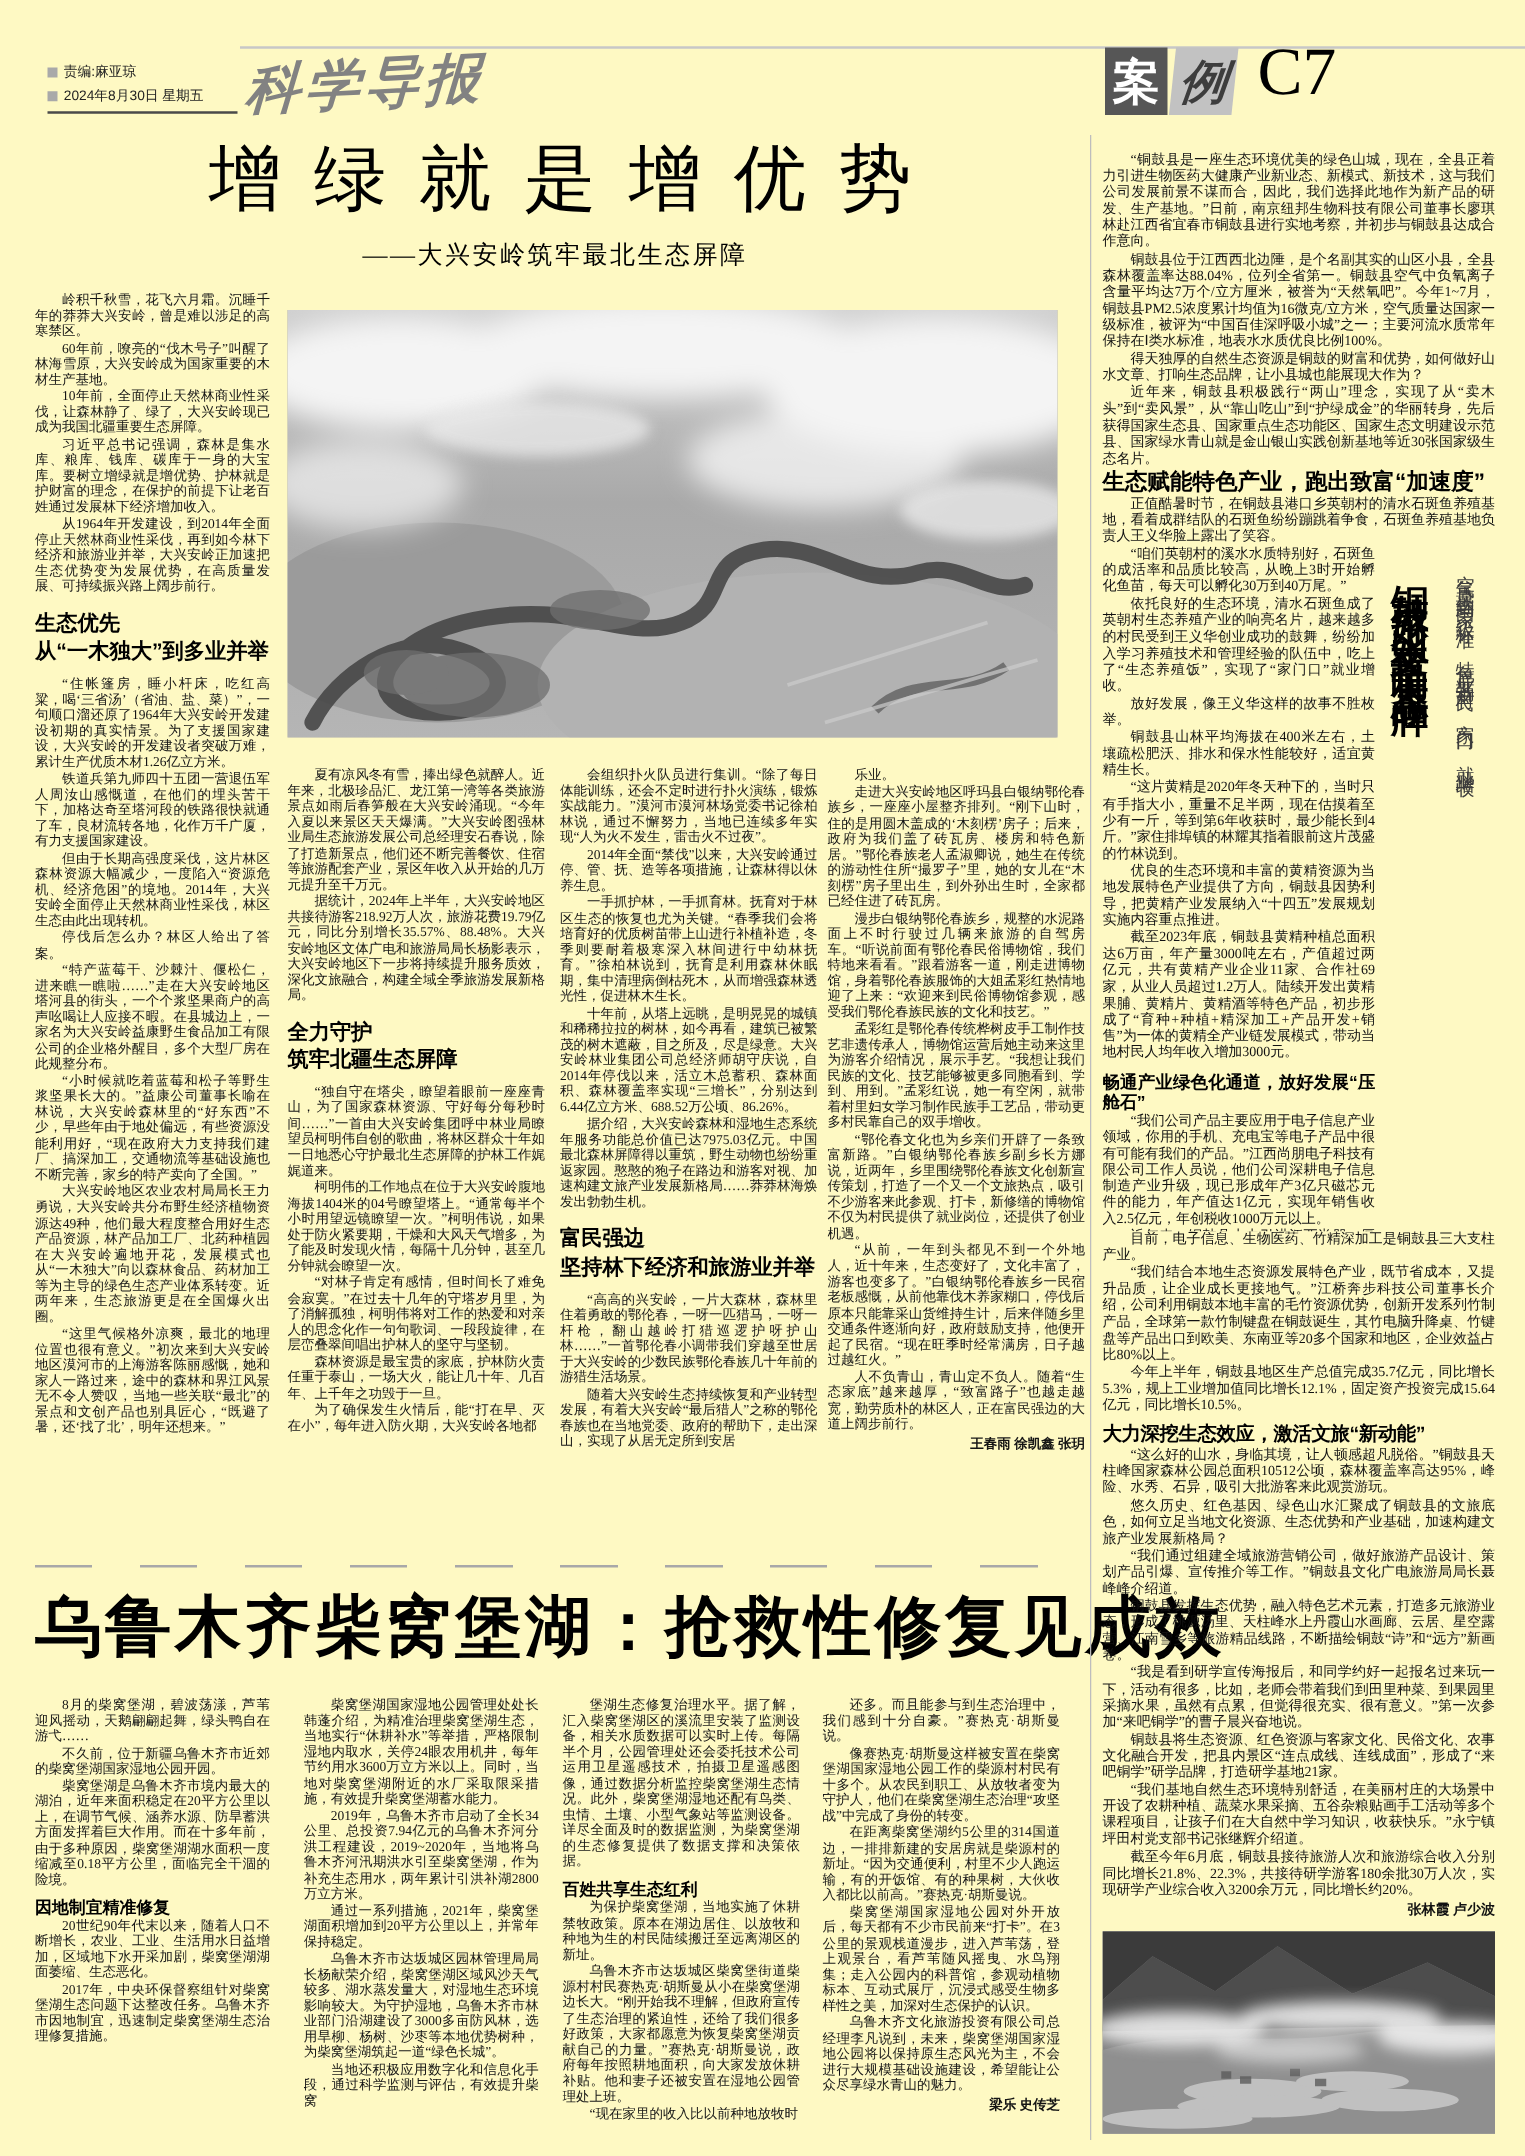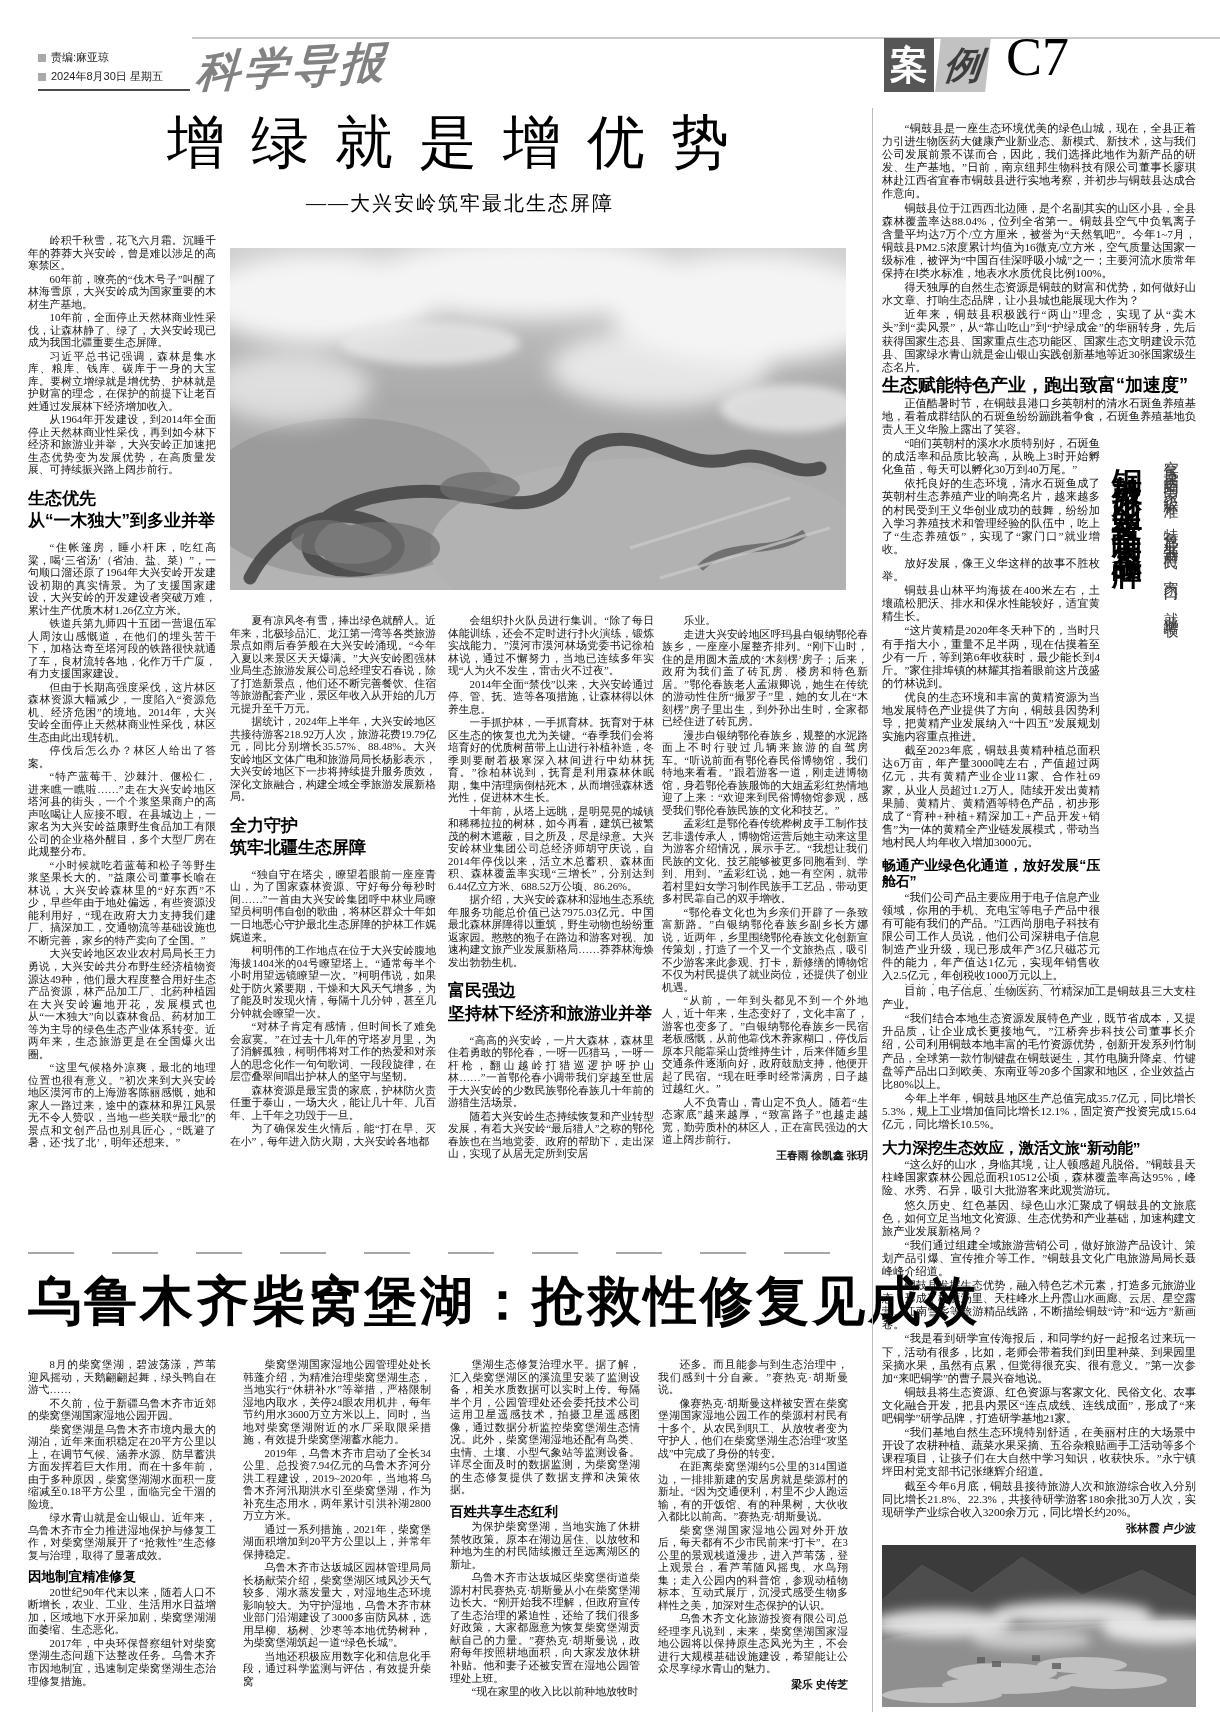--- a/index.html
+++ b/index.html
@@ -1,16 +1,16 @@
 <!DOCTYPE html>
 <html><head>
 <meta charset="utf-8">
 <style>
   html,body{margin:0;padding:0;background:#d8d8d8;}
-  .sheet{position:relative;width:1220px;height:1725px;margin:0 auto;background:#ffffff;
+  .sheet{position:relative;width:1220px;height:1725px;margin:0 auto;background:#fef9c3;
          font-family:"Liberation Serif",serif;color:#111;overflow:hidden;}
   p{margin:0;text-indent:2em;text-align:justify;}
   .body-text{font-size:10.8px;line-height:1.16;color:#141414;}
   .body-text p{margin-bottom:1px;}
   
   .top-rule{position:absolute;left:192px;top:37px;width:1028px;height:2px;background:#c7c7c7;}
   .header-left{position:absolute;left:38px;top:50px;width:152px;border-bottom:2px solid #4a4a4a;
                padding-bottom:5px;font-family:"Liberation Sans",sans-serif;font-size:11px;color:#222;}
   .header-left .row{display:flex;align-items:center;margin-bottom:4px;text-indent:0;}
   .sq{display:inline-block;width:8px;height:8px;background:#a9a9a9;margin-right:5px;flex:0 0 auto;}
@@ -18,21 +18,21 @@
             color:#828282;transform:rotate(-3deg) skewX(-6deg);letter-spacing:4px;white-space:nowrap;}
   .badge{position:absolute;top:38px;width:50px;height:54px;display:flex;align-items:center;justify-content:center;
          font-size:38px;font-weight:bold;}
   .badge-an{left:884px;background:#565656;color:#fff;}
   .badge-li{left:938px;background:#c2c2c2;color:#3d3d3d;font-style:italic;transform:skewX(-6deg);}
   .pageno{position:absolute;left:1006px;top:26px;font-size:54px;font-family:"Liberation Serif",serif;color:#000;}
   
   .a1-headline{position:absolute;left:28px;top:104px;width:840px;text-align:center;
                font-family:"Liberation Sans",sans-serif;font-weight:400;font-size:58px;
                letter-spacing:26px;text-indent:26px;color:#000;white-space:nowrap;}
-  .a1-subtitle{position:absolute;left:40px;top:190px;width:840px;text-align:center;
+  .a1-subtitle{position:absolute;left:24px;top:190px;width:840px;text-align:center;
                font-size:20px;letter-spacing:2px;color:#000;}
   .col{position:absolute;overflow:hidden;}
   .a1-col1{left:28px;top:234px;width:188px;height:1008px;}
   .a1-colB{left:230px;top:614px;width:206px;height:628px;}
   .a1-colC{left:448px;top:614px;width:206px;height:628px;}
   .a1-colD{left:662px;top:614px;width:206px;height:628px;}
   .col-sub{font-family:"Liberation Sans",sans-serif;font-weight:bold;font-size:17px;line-height:1.3;
            margin:12px 0 9px;text-indent:0;text-align:left;color:#000;}
   .photo1{position:absolute;left:230px;top:248px;width:616px;height:342px;background:#b0b0b0;overflow:hidden;}
   .byline{text-align:right;font-weight:bold;text-indent:0;margin-top:3px;}
@@ -205,21 +205,20 @@
   </div>
 
   <div class="dash-divider"></div>
   <div class="a3-headline">乌鲁木齐柴窝堡湖：抢救性修复见成效</div>
 
   <div class="col a3-col1 body-text">
     <div>
         <p>8月的柴窝堡湖，碧波荡漾，芦苇迎风摇动，天鹅翩翩起舞，绿头鸭自在游弋……</p>
         <p>不久前，位于新疆乌鲁木齐市近郊的柴窝堡湖国家湿地公园开园。</p>
         <p>柴窝堡湖是乌鲁木齐市境内最大的湖泊，近年来面积稳定在20平方公里以上，在调节气候、涵养水源、防旱蓄洪方面发挥着巨大作用。而在十多年前，由于多种原因，柴窝堡湖湖水面积一度缩减至0.18平方公里，面临完全干涸的险境。</p>
-        <p>绿水青山就是金山银山。近年来，乌鲁木齐市全力推进湿地保护与修复工作，对柴窝堡湖展开了“抢救性”生态修复与治理，取得了显著成效。</p>
       </div>
     <p class="a3-sub">因地制宜精准修复</p>
     <div>
         <p>20世纪90年代末以来，随着人口不断增长，农业、工业、生活用水日益增加，区域地下水开采加剧，柴窝堡湖湖面萎缩、生态恶化。</p>
         <p>2017年，中央环保督察组针对柴窝堡湖生态问题下达整改任务。乌鲁木齐市因地制宜，迅速制定柴窝堡湖生态治理修复措施。</p>
       </div>
   </div>
   <div class="col a3-col2 body-text">
     <div>
         <p>柴窝堡湖国家湿地公园管理处处长韩蓬介绍，为精准治理柴窝堡湖生态，当地实行“休耕补水”等举措，严格限制湿地内取水，关停24眼农用机井，每年节约用水3600万立方米以上。同时，当地对柴窝堡湖附近的水厂采取限采措施，有效提升柴窝堡湖蓄水能力。</p>

